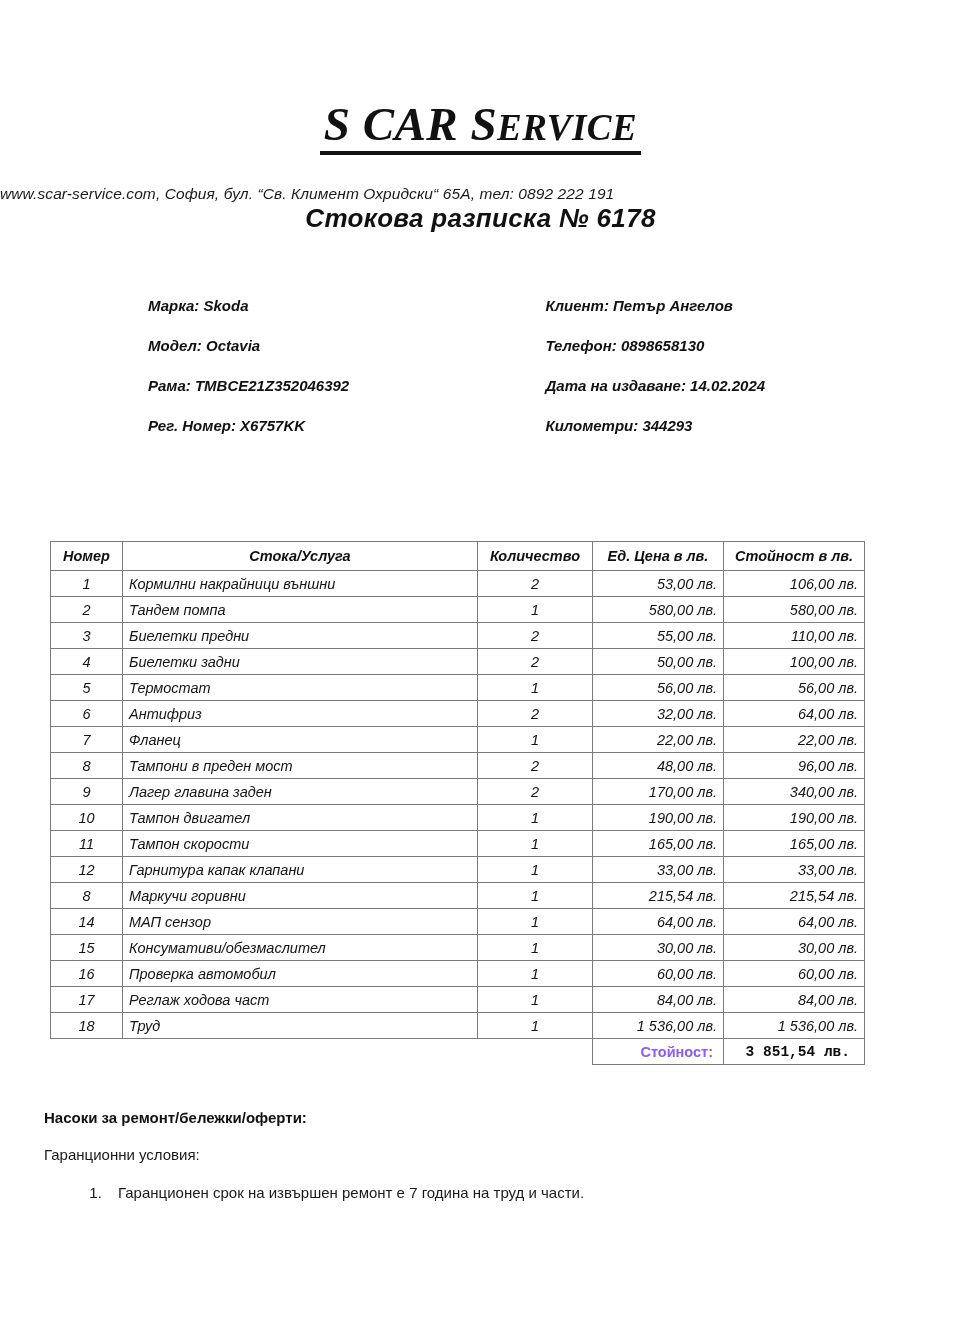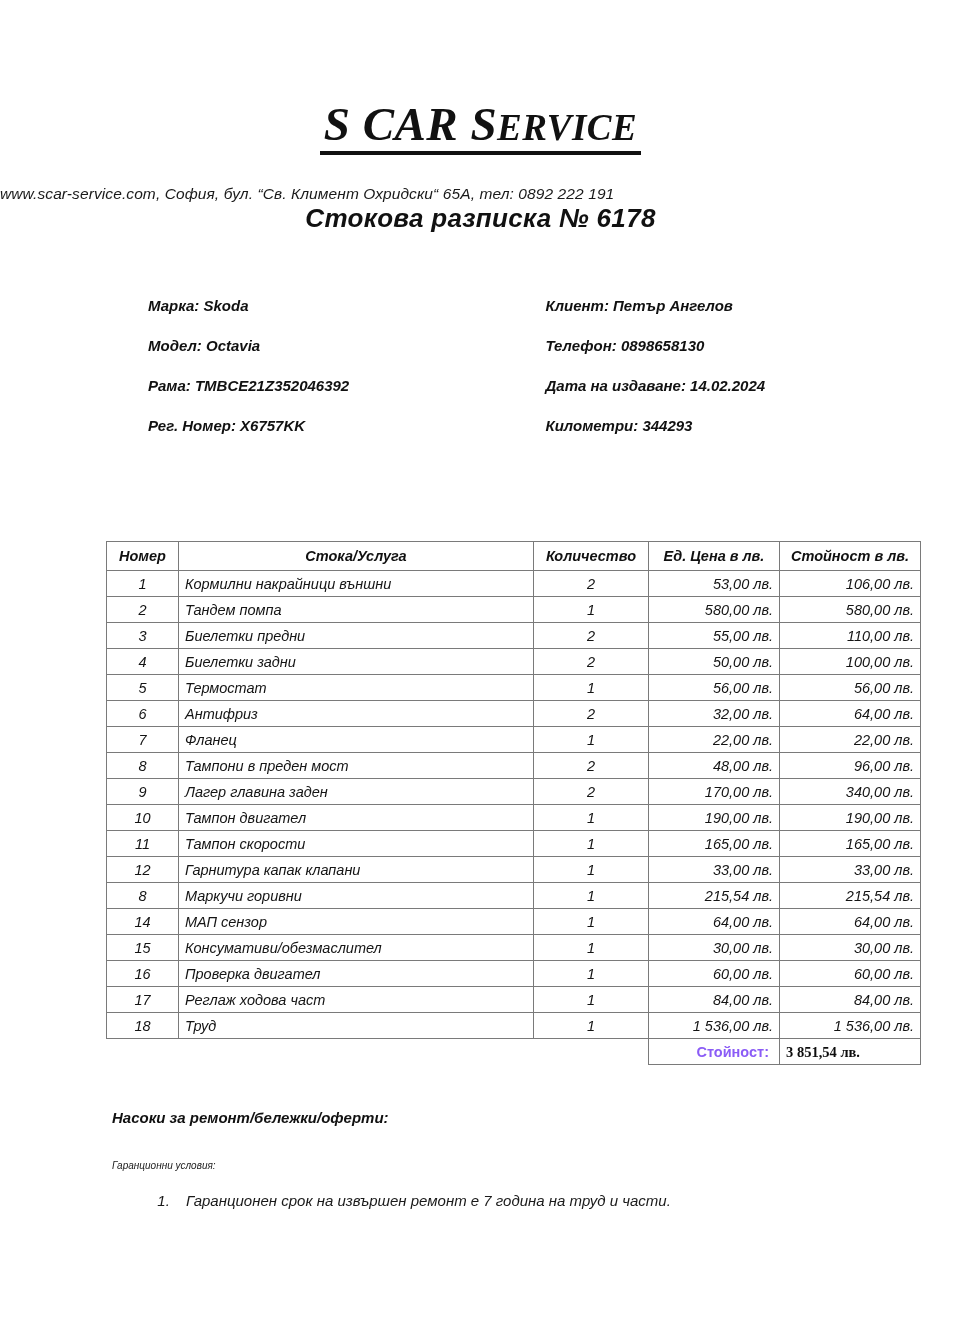--- a/index.html
+++ b/index.html
@@ -84,21 +84,21 @@
     height: 40px;
     line-height: 20px;
     white-space: nowrap;
   }
   .detail-line .lbl { }
   .detail-line .val { }
 
   
   .table-wrap {
     margin-top: 85px;
-    padding-left: 106px;
+    padding-left: 50px;
   }
   table.items {
     width: 814px;
     border-collapse: collapse;
     table-layout: fixed;
   }
   table.items col.c-num   { width: 72px;  }
   table.items col.c-desc  { width: 355px; }
   table.items col.c-qty   { width: 115px; }
   table.items col.c-price { width: 131px; }
@@ -143,46 +143,45 @@
   tr.sum-row td.sum-label {
     text-align: right;
     padding-right: 10px;
     font-family: "Liberation Sans", sans-serif;
     font-style: normal;
     font-weight: bold;
     font-size: 14.5px;
     color: #8b5cf6;
   }
   tr.sum-row td.sum-value {
-    text-align: left;
+    text-align: right;
     padding-right: 14px;
-    font-family: Liberation Serif, serif;
+    font-family: Liberation Mono, monospace;
     font-style: normal;
     font-weight: bold;
     font-size: 14.5px;
     color: #0d0d0d;
   }
 
   
   .notes {
     margin-top: 44px;
-    padding-left: 112px;
-    font-style: italic;
+    padding-left: 44px;
   }
   .notes-heading {
     font-family: "Liberation Sans", sans-serif;
     font-weight: bold;
     font-size: 15px;
     color: #111111;
   }
   .notes-sub {
     font-family: "Liberation Sans", sans-serif;
-    font-size: 10px;
+    font-size: 15px;
     color: #1a1a1a;
-    margin-top: 34px;
+    margin-top: 20px;
   }
   ol.notes-list {
     margin-top: 20px;
     padding-left: 62px;
   }
   ol.notes-list li {
     font-family: "Liberation Sans", sans-serif;
     font-size: 15px;
     color: #1a1a1a;
     padding-left: 12px;
@@ -361,21 +360,21 @@
           </tr>
           <tr>
             <td class="num">15</td>
             <td class="desc">Консумативи/обезмаслител</td>
             <td class="qty">1</td>
             <td class="price">30,00 лв.</td>
             <td class="total">30,00 лв.</td>
           </tr>
           <tr>
             <td class="num">16</td>
-            <td class="desc">Проверка двигател</td>
+            <td class="desc">Проверка автомобил</td>
             <td class="qty">1</td>
             <td class="price">60,00 лв.</td>
             <td class="total">60,00 лв.</td>
           </tr>
           <tr>
             <td class="num">17</td>
             <td class="desc">Реглаж ходова част</td>
             <td class="qty">1</td>
             <td class="price">84,00 лв.</td>
             <td class="total">84,00 лв.</td>

